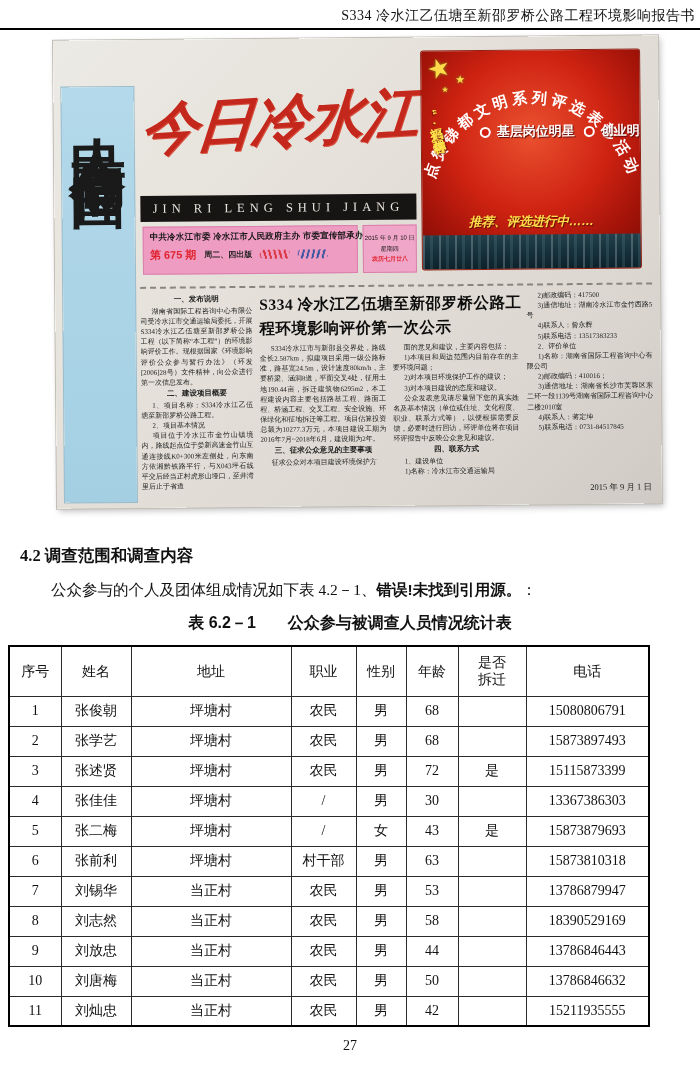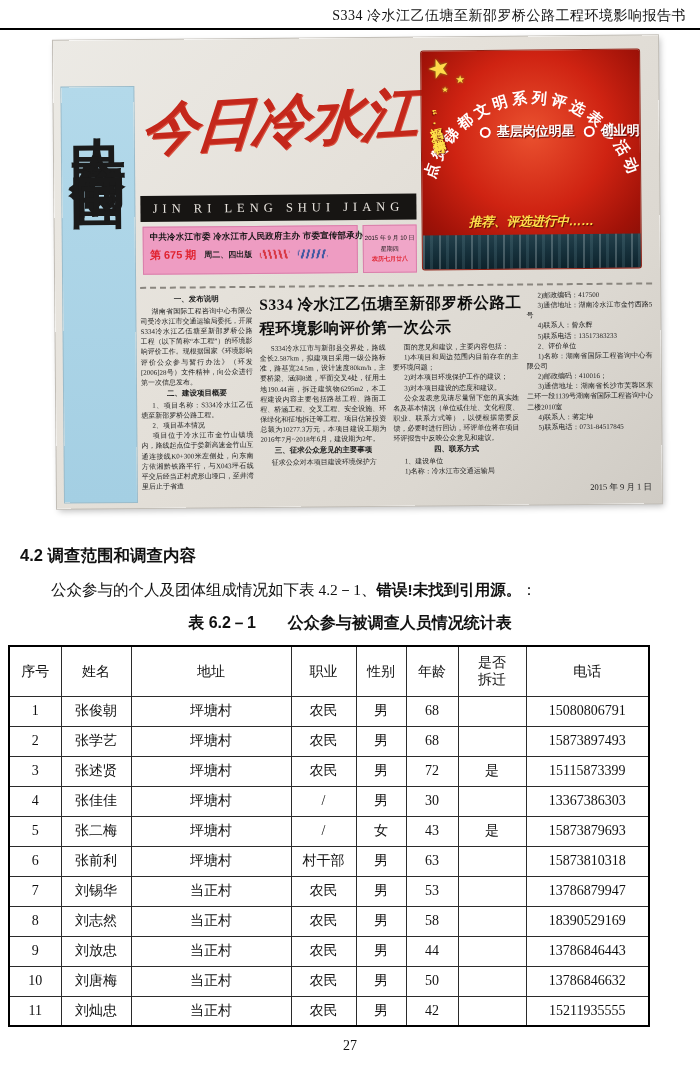--- a/index.html
+++ b/index.html
@@ -2,21 +2,21 @@
 <html><head>
 <meta charset="utf-8">
 <style>
   * { margin:0; padding:0; box-sizing:border-box; }
   html,body { background:#ffffff; }
   .page {
     position:relative; width:700px; height:1079px; background:#fff;
     font-family:"Liberation Serif","DejaVu Serif",serif; color:#111; overflow:hidden;
   }
   
-  .doc-header { position:absolute; top:7px; left:0; width:700px; text-align:right; padding-right:14px; font-size:14px; letter-spacing:0.5px; }
+  .doc-header { position:absolute; top:7px; left:0; width:700px; text-align:right; padding-right:5px; font-size:14px; letter-spacing:0.5px; }
   .header-rule { position:absolute; top:28px; left:0; width:700px; height:2px; background:#000; }
 
   
   .photo {
     position:absolute; left:55px; top:38px; width:605px; height:468px;
     background:linear-gradient(135deg,#eceae5 0%, #e5e1da 40%, #dcd8d1 75%, #cfcbc4 100%);
     box-shadow:0 0 0 1px #c2beb7, 2px 3px 6px rgba(0,0,0,0.25);
     transform:rotate(-0.5deg); overflow:hidden;
   }
   .vbanner {
@@ -114,21 +114,21 @@
   }
   .mid-cols { display:flex; gap:7px; flex:1; overflow:hidden; }
   .col-b,.col-c { width:126px; flex:0 0 auto; }
   .col-d { width:126px; flex:0 0 auto; display:flex; flex-direction:column; }
   .np-date { margin-top:auto; text-align:right; font-size:8.5px; padding:2px 2px 4px 0; white-space:nowrap; }
 
   
   .fig-caption { position:absolute; top:512px; left:0; width:700px; text-align:center;
     font-family:"Liberation Sans","DejaVu Sans",sans-serif; font-weight:bold; font-size:16px; }
   .sec-heading { position:absolute; top:545px; left:20px;
-    font-family:Liberation Sans, sans-serif; font-weight:bold; font-size:16.5px; }
+    font-family:Liberation Serif, serif; font-weight:bold; font-size:16.5px; }
   .body-par { position:absolute; top:580px; left:20px; width:660px; font-size:15.5px; text-indent:2em; }
   .body-par .err { font-family:"Liberation Sans","DejaVu Sans",sans-serif; font-weight:bold; }
   .tbl-title { position:absolute; top:613px; left:0; width:700px; text-align:center;
     font-family:"Liberation Sans","DejaVu Sans",sans-serif; font-weight:bold; font-size:16px; }
 
   table.survey { position:absolute; top:645px; left:8px; width:640px; border-collapse:collapse;
     font-size:14px; table-layout:fixed; }
   table.survey th, table.survey td {
     border:1px solid #2b2b2b; text-align:center; vertical-align:middle; font-weight:normal;
     padding:0 2px; overflow:hidden;

